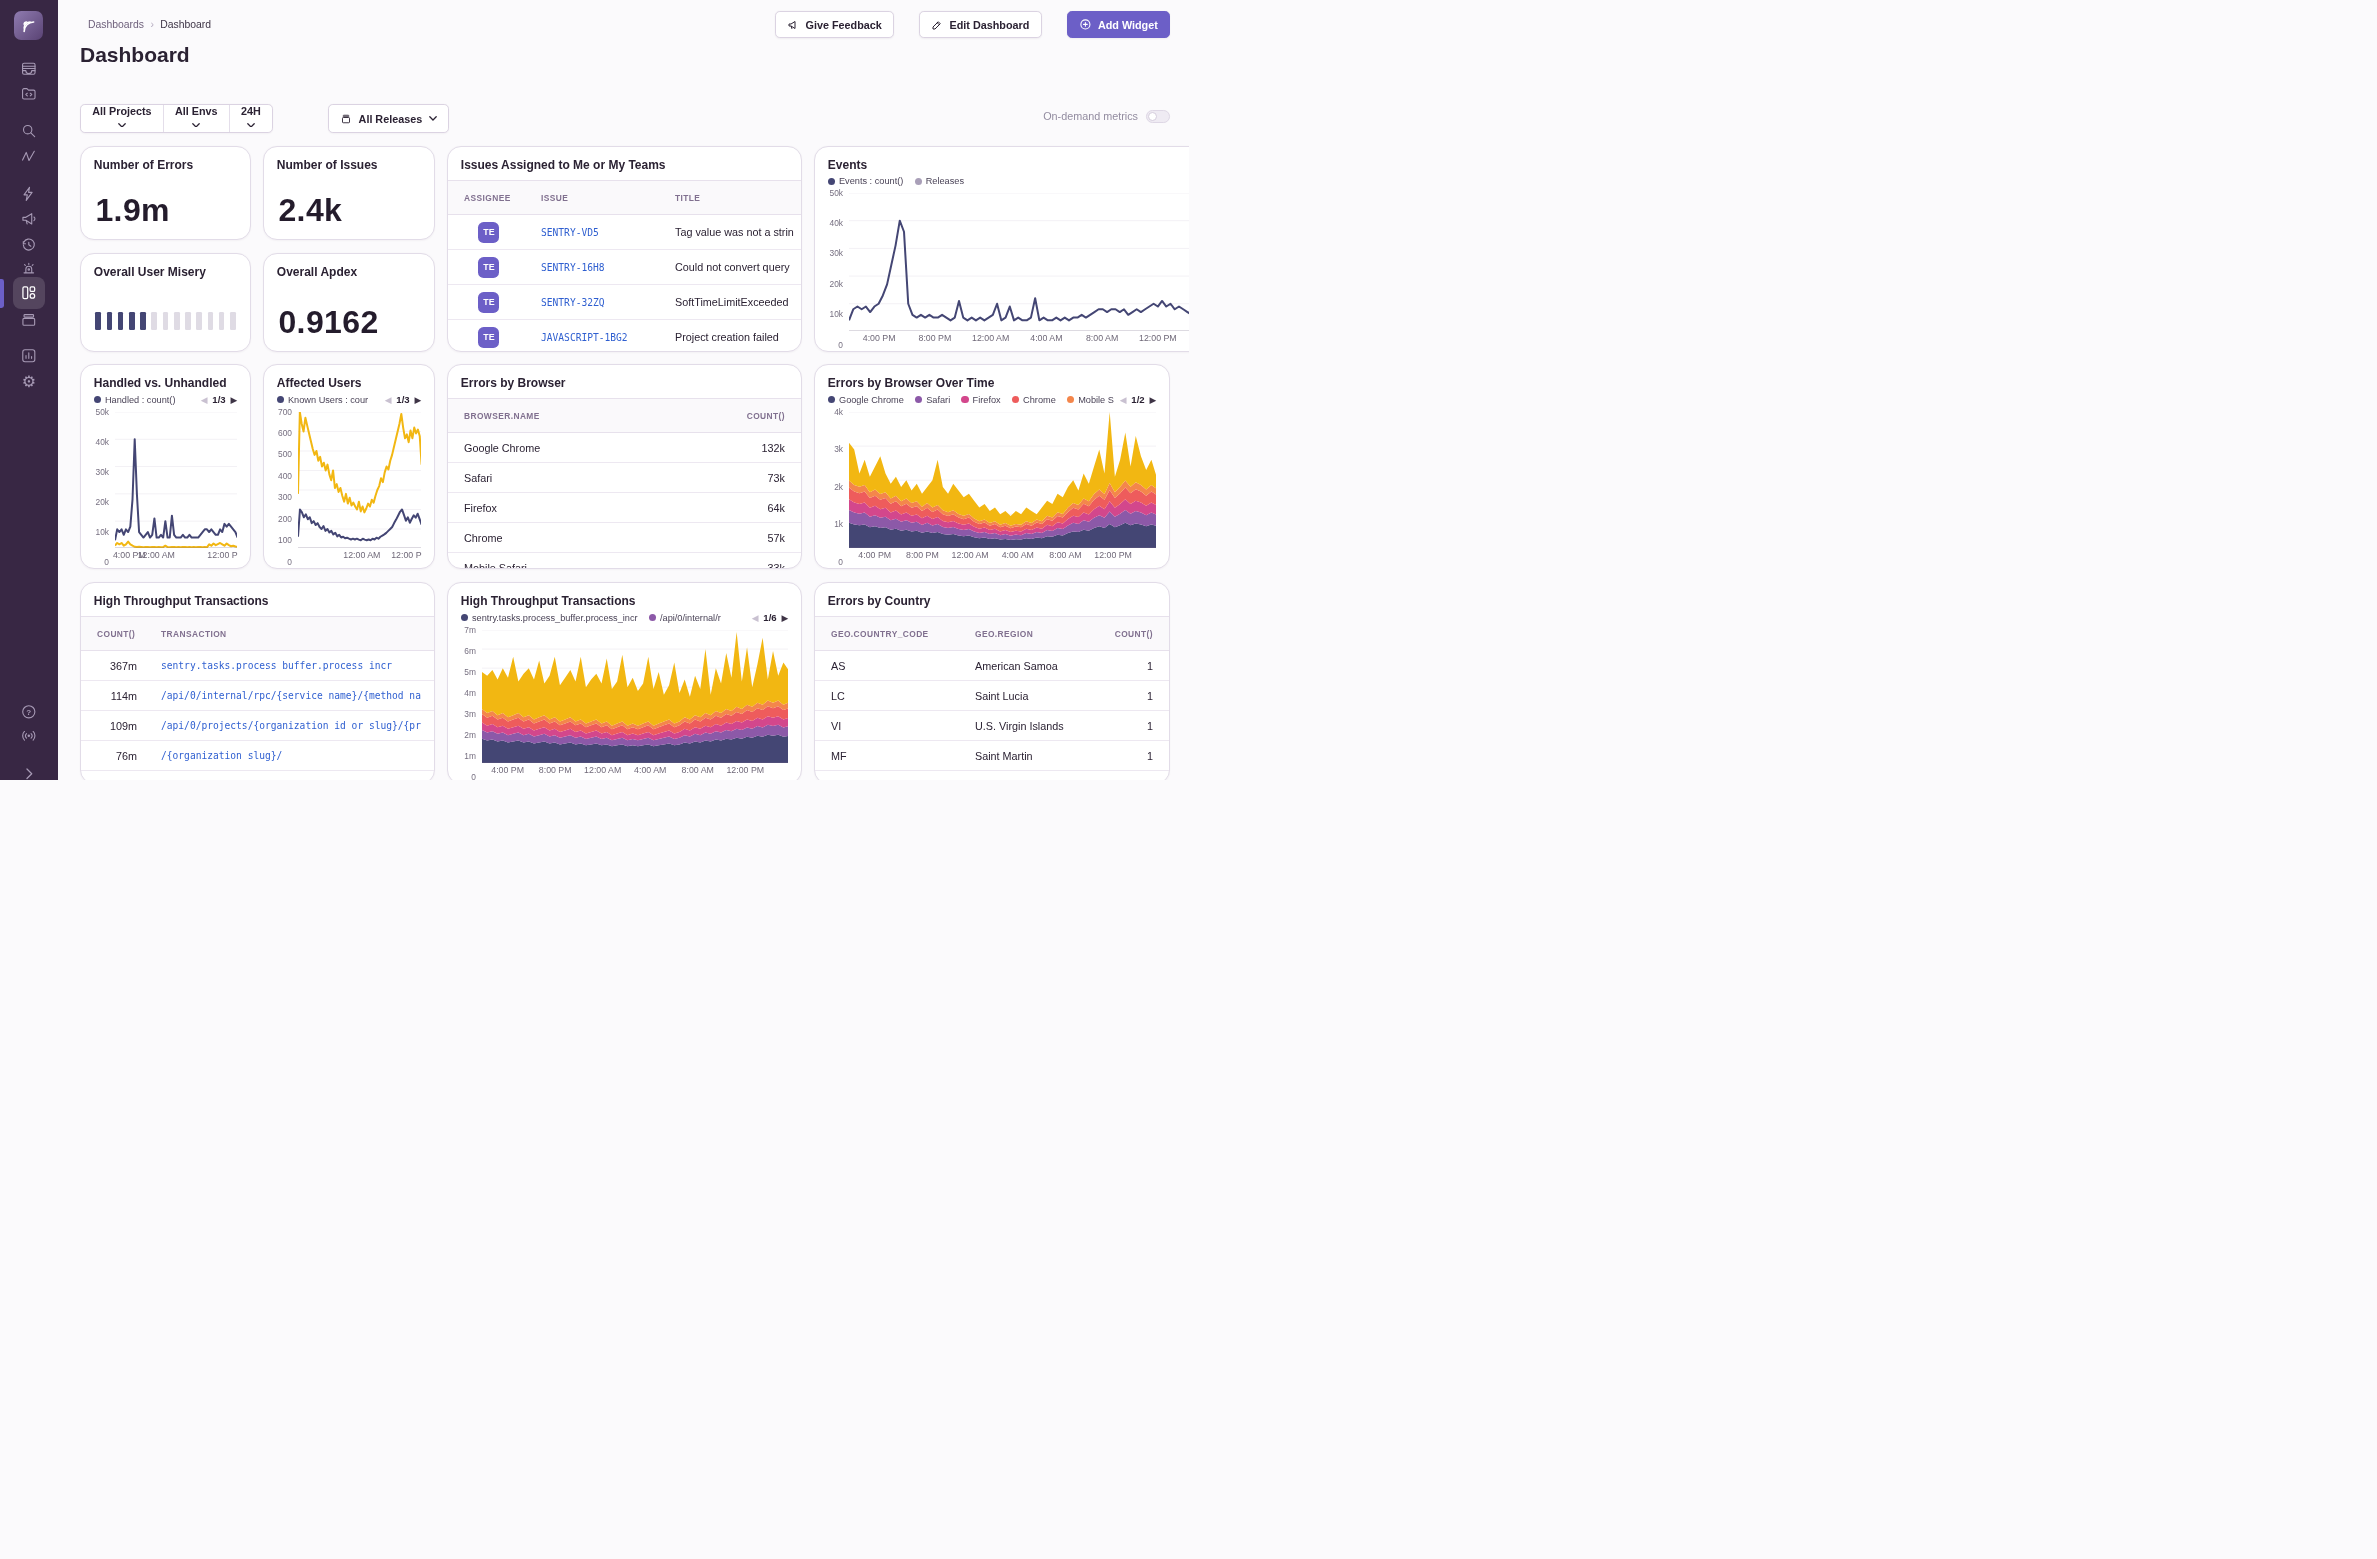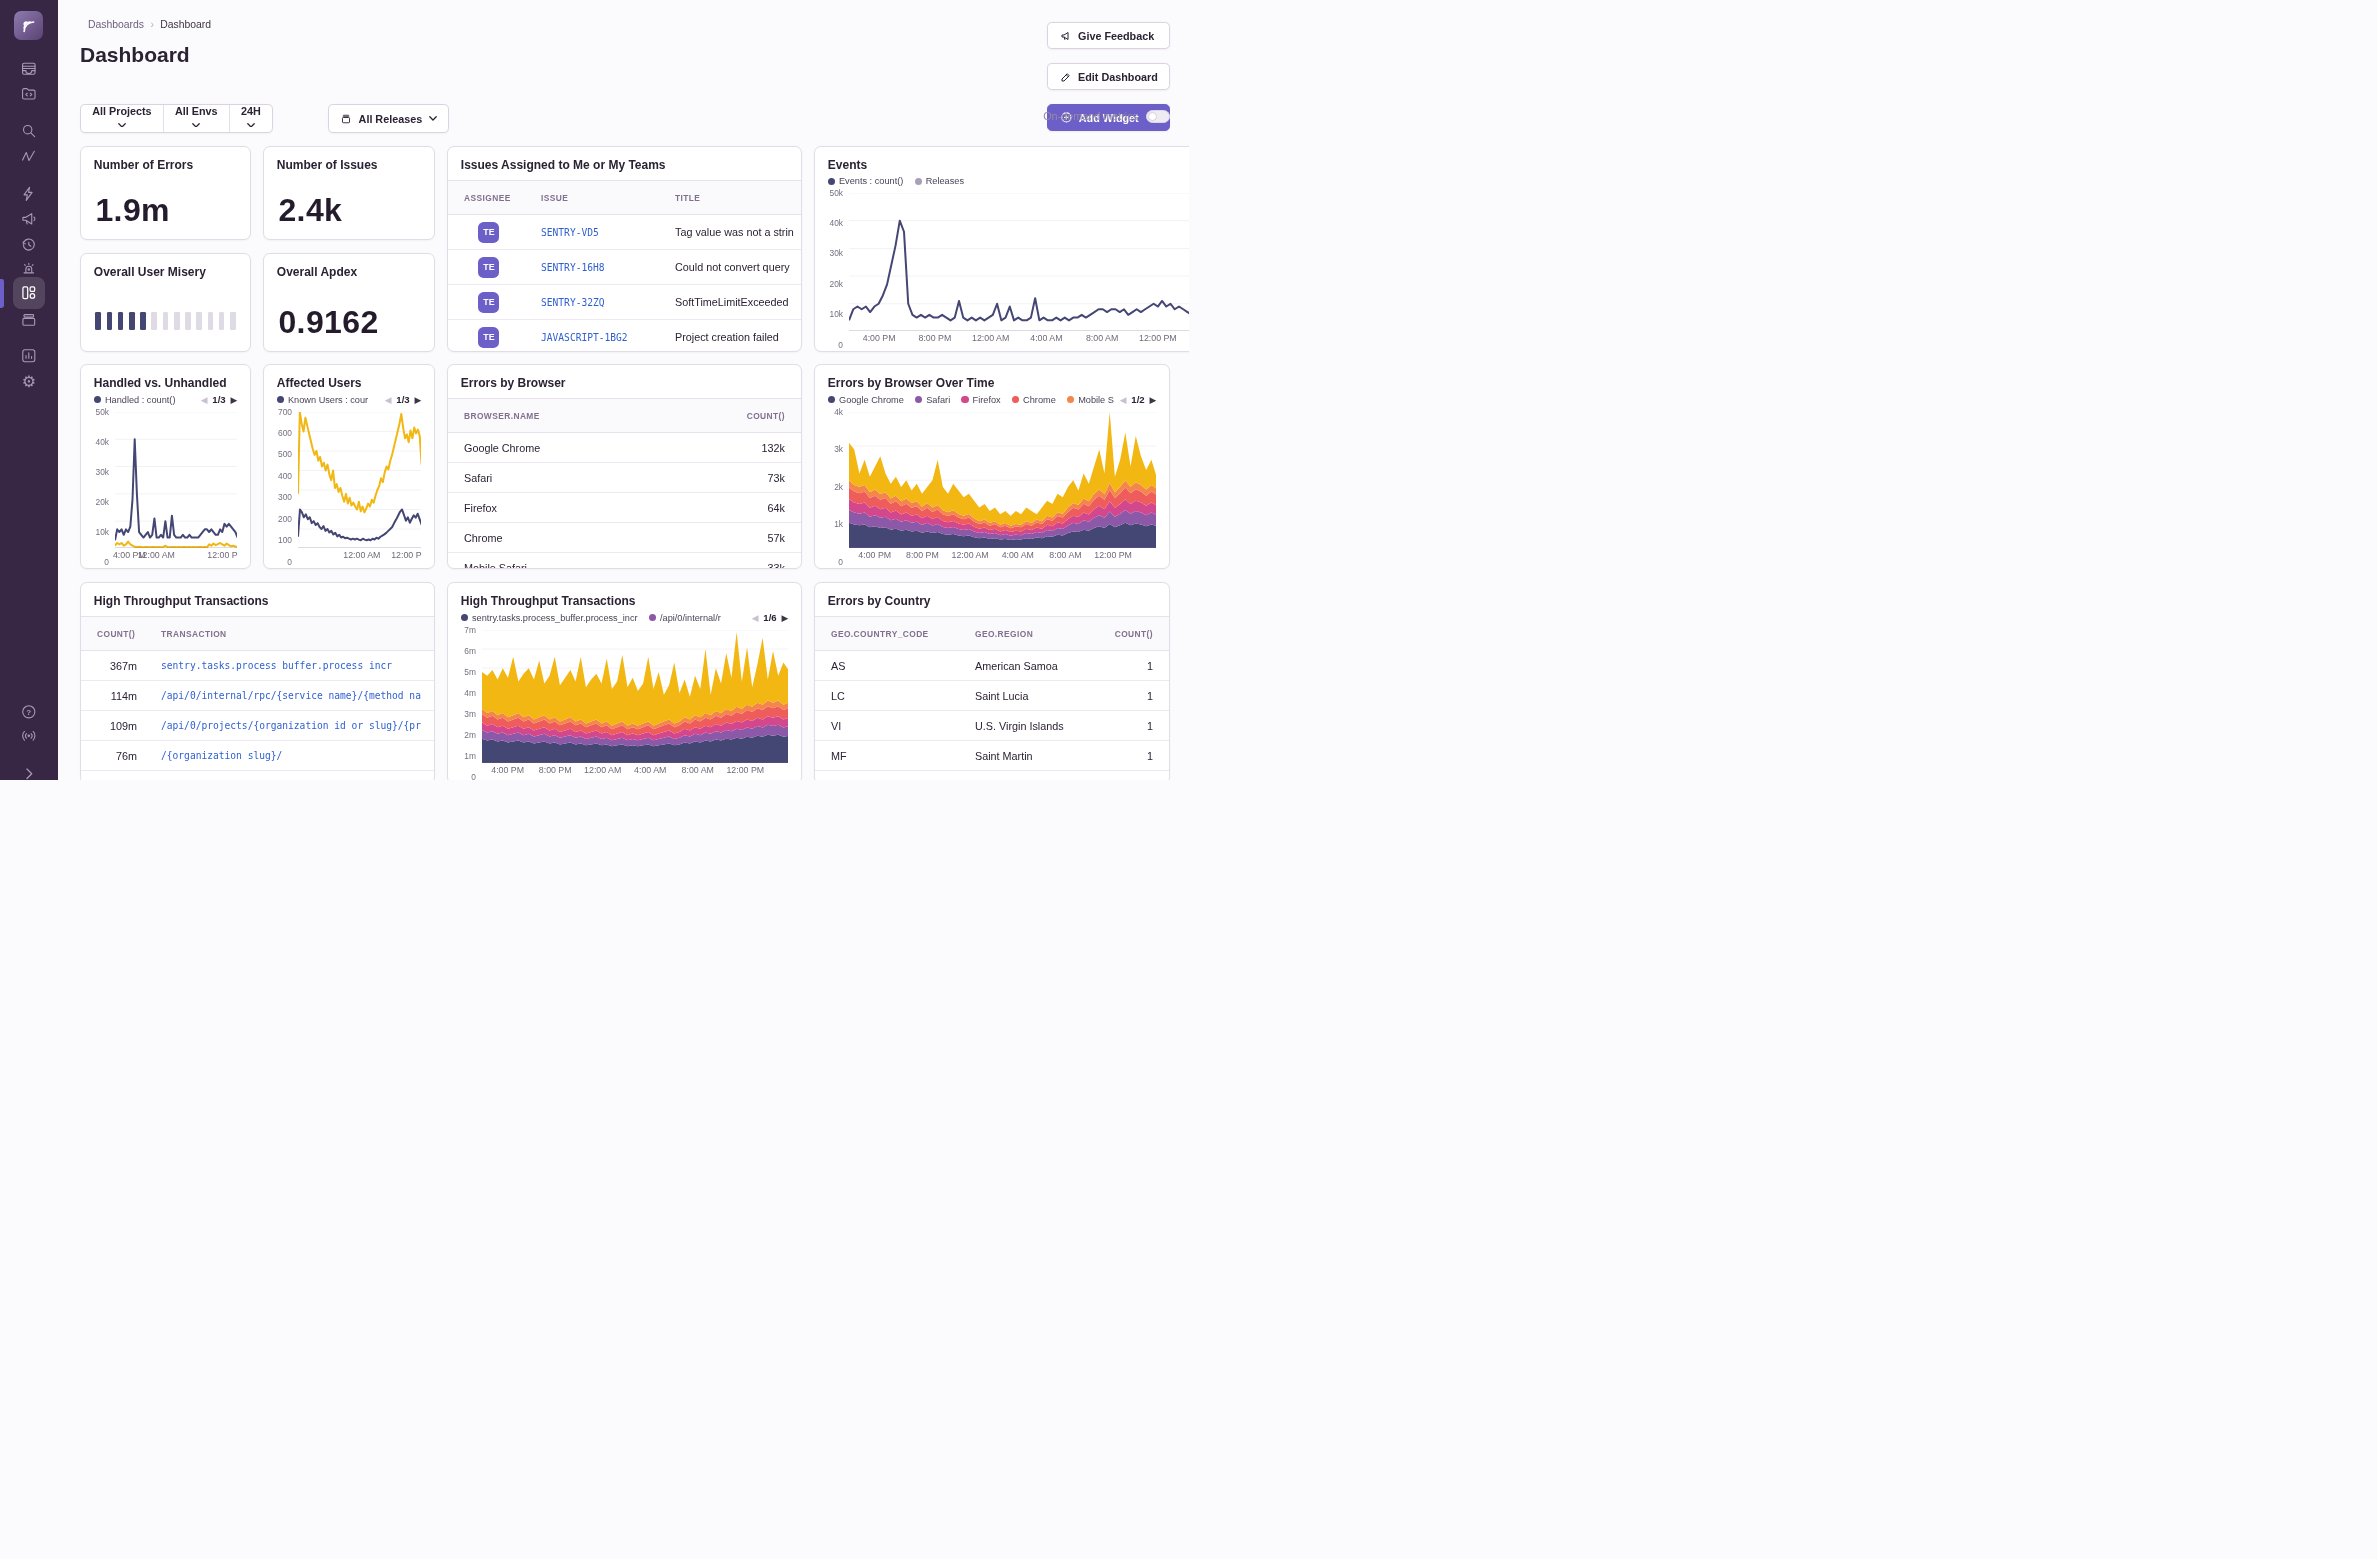--- a/index.html
+++ b/index.html
@@ -16,40 +16,40 @@
   .sicon svg { display:block; }
   .active-box { position:absolute; left:12.8px; width:32px; height:32px; border-radius:8px;
     background:rgba(255,255,255,.14); display:flex; align-items:center; justify-content:center; border:none; cursor:pointer; }
   .active-pill { position:absolute; left:0; top:279px; width:4px; height:29px; border-radius:0 2.4px 2.4px 0; background:#6C5FC7; }
   
   .breadcrumb { position:absolute; left:88px; top:19px; font-size:10.4px; display:flex; gap:6.4px; align-items:center; }
   .crumb-root { color:#6F617C; cursor:pointer; }
   .crumb-sep { color:#B5ACC0; }
   .crumb-cur { color:#3E3446; }
   .page-title { position:absolute; left:80px; top:43px; font-size:21px; font-weight:700; color:#2B2233; }
-  .actions { position:absolute; right:19px; top:22px; display:flex; gap:14px;flex-direction:column; }
+  .actions { position:absolute; right:19px; top:11px; display:flex; gap:25px; }
   .btn { height:27px; display:inline-flex; align-items:center; gap:6.4px; padding:0 11.2px; background:#fff;
     border:0.8px solid #DBD3E2; border-radius:4.8px; font-size:10.8px; font-weight:700; color:#2B2233;
     box-shadow:0 0.8px 1.6px rgba(43,34,51,.06); cursor:pointer; font-family:inherit; }
   .btn.primary { background:#6C5FC7; border-color:#6C5FC7; color:#fff; }
   
   .filter-group { position:absolute; left:80px; top:104px; height:29px; display:inline-flex; align-items:stretch;
     background:#fff; border:0.8px solid #DBD3E2; border-radius:4.8px; box-shadow:0 0.8px 1.6px rgba(43,34,51,.04); }
   .filter-seg { display:inline-flex; align-items:center; gap:5.6px; padding:0 11.2px; font-size:10.8px; font-weight:700;
     color:#2B2233; border:none; background:none; cursor:pointer; font-family:inherit;flex-direction:column; }
   .filter-seg + .filter-seg { border-left:0.8px solid #E4DEEA; }
   .releases-btn { position:absolute; left:328px; top:104px; height:29px; display:inline-flex; align-items:center; gap:6.4px;
     padding:0 11.2px; background:#fff; border:0.8px solid #DBD3E2; border-radius:4.8px; font-size:10.8px; font-weight:700;
     color:#2B2233; box-shadow:0 0.8px 1.6px rgba(43,34,51,.04); cursor:pointer; font-family:inherit; }
   .ondemand { position:absolute; right:19px; top:110px; display:flex; align-items:center; gap:8px; }
   .ondemand-label { font-size:10.8px; color:#938CA0; }
   .toggle { width:24px; height:12.8px; border-radius:6.4px; background:#EFEBF3; border:0.8px solid #DED7E5; position:relative; cursor:pointer; }
   .toggle .knob { position:absolute; left:0.8px; top:0.8px; width:9.6px; height:9.6px; border-radius:50%; background:#fff; border:0.8px solid #D5CDDD; }
   
-  .widget { position:absolute; background:#fff; border:0.8px solid #E2DCE8; border-radius:7px;
+  .widget { position:absolute; background:#fff; border:0.8px solid #E2DCE8; border-radius:14px;
     box-shadow:0 0.8px 1.6px rgba(43,34,51,.04); overflow:hidden; display:flex; flex-direction:column; }
   .w-title { font-size:12px; font-weight:700; color:#2B2233; padding:11.2px 12.8px 0; white-space:nowrap; overflow:hidden; flex:none; }
   .stat-value { font-size:32px; font-weight:600; color:#241C2C; padding:0 14.4px 9.6px; margin-top:auto; letter-spacing:0.4px; }
   .misery-bars { display:flex; gap:5.6px; padding:0 14.4px 21px; margin-top:auto; }
   .misery-bars i { width:7.2px; height:17.6px; border-radius:1.2px; background:#DFDBE4; }
   .misery-bars i.filled { background:#444674; }
   
   .table-head { display:grid; align-items:center; height:35px; margin-top:8px; background:#FAF9FB;
     border-top:0.8px solid #E7E1EC; border-bottom:0.8px solid #E7E1EC;
     font-size:8.4px; font-weight:700; letter-spacing:.05em; color:#80708F; flex:none; }

